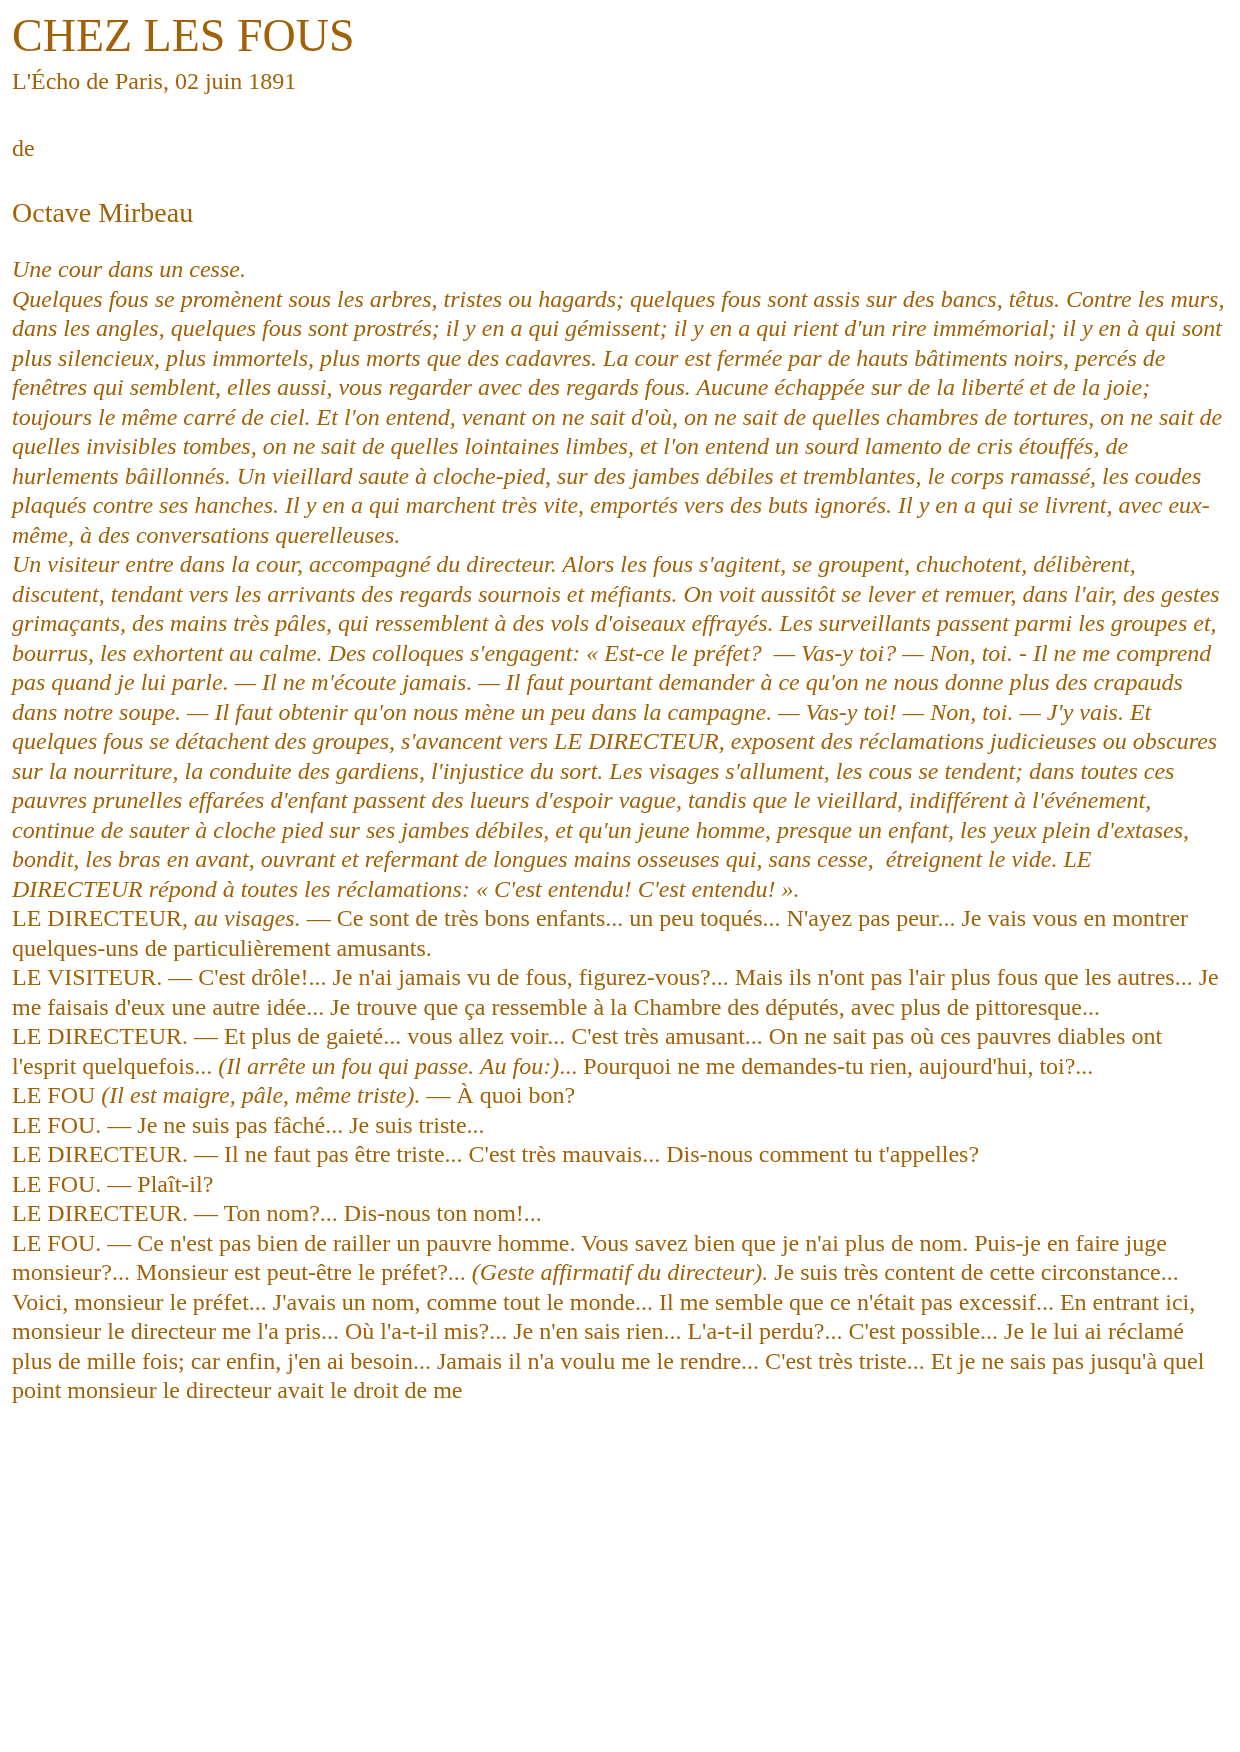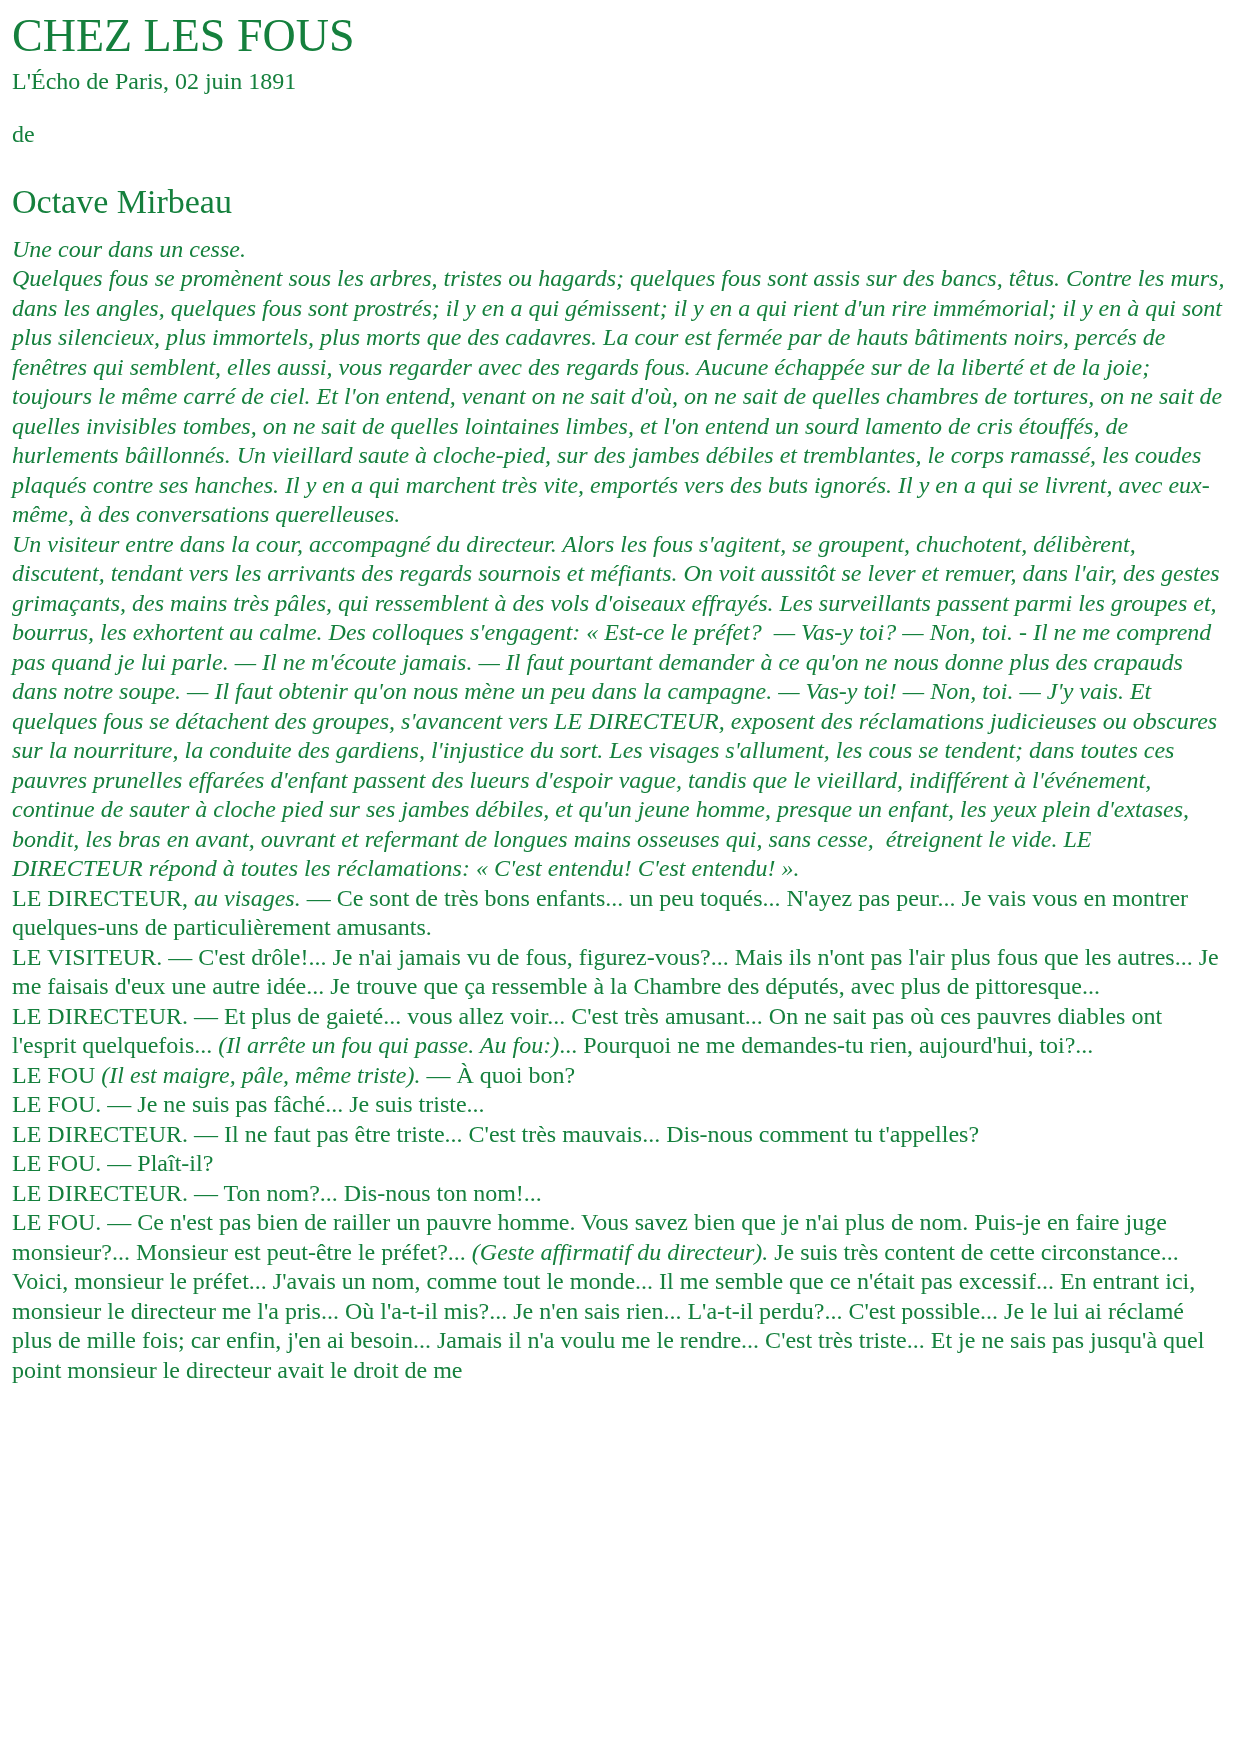--- a/index.html
+++ b/index.html
@@ -4,42 +4,42 @@
 <style>
   html, body { margin: 0; padding: 0; background: #ffffff; }
   .page {
     position: relative;
     width: 1240px;
     height: 1752px;
     box-sizing: border-box;
     padding: 10px 12px 0 12px;
     overflow: hidden;
     background: #ffffff;
-    color: #15803d;
+    color: #a16207;
     font-family: "Liberation Serif", "DejaVu Serif", serif;
     font-size: 24px;
     line-height: 29.5px;
   }
   .title {
     font-size: 46px;
     font-weight: 400;
     line-height: 1.15;
     margin: 0 0 4px 0;
   }
   .subtitle {
     margin: 0;
   }
   .byline {
-    margin: 24px 0 32px 0;
+    margin: 38px 0 32px 0;
   }
   .author {
-    font-size: 34px;
+    font-size: 28px;
     font-weight: 400;
     line-height: 1.2;
-    margin: 0 0 12px 0;
+    margin: 0 0 26px 0;
   }
   .content p {
     margin: 0;
     white-space: pre-wrap;
   }
   .italic { font-style: italic; }
 </style>
 </head>
 <body>
 

